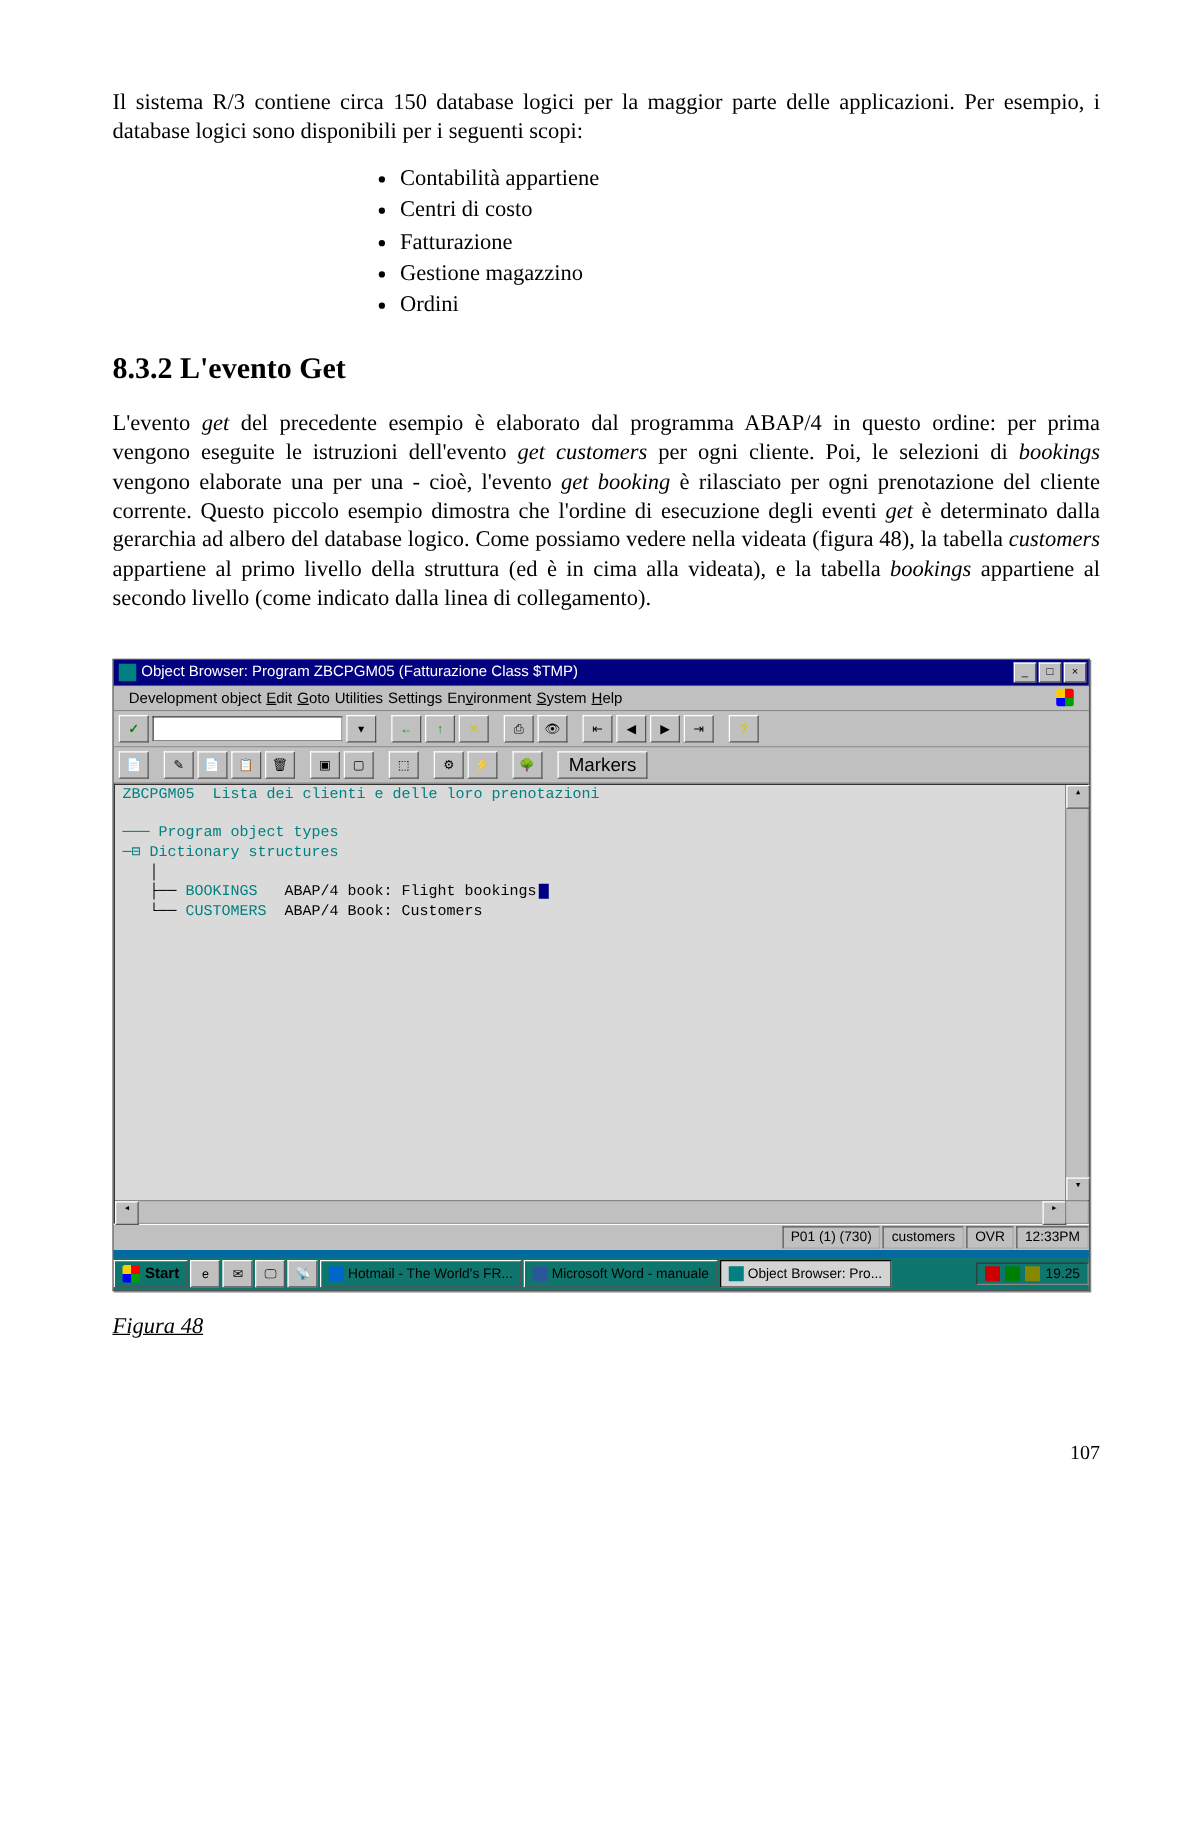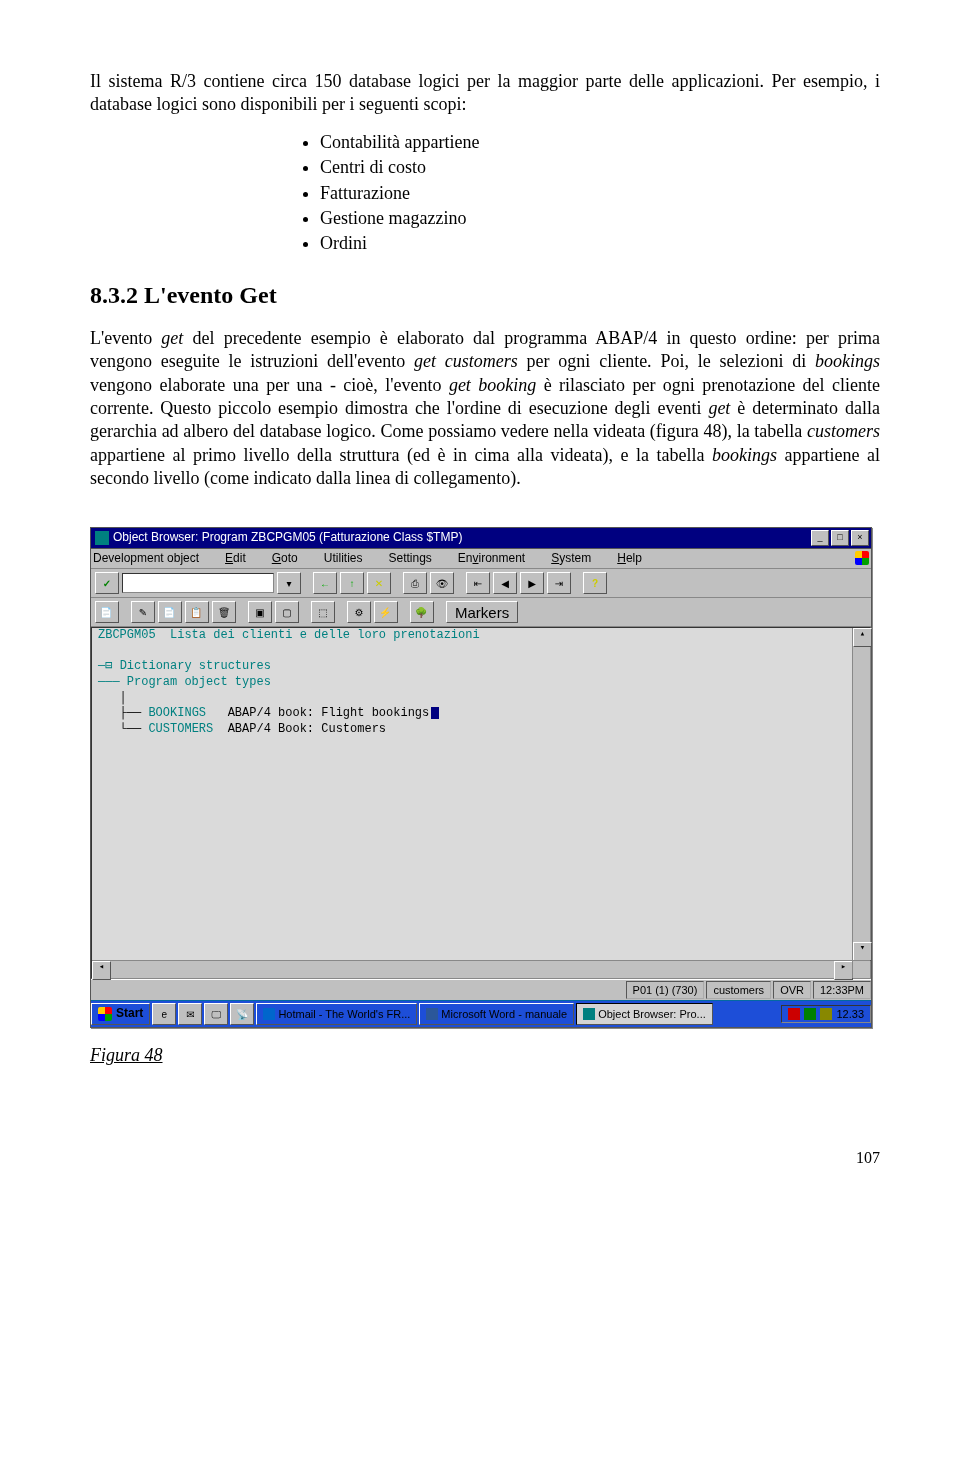--- a/index.html
+++ b/index.html
@@ -39,22 +39,22 @@
     display:inline-block;
   }
   .titlebar .title { flex: 1; font-size: 12px; }
   .winbtn {
     width: 16px; height: 14px; background: #c0c0c0; border: 1px solid #fff;
     border-right-color:#555; border-bottom-color:#555;
     margin-left: 2px; font-size: 9px; text-align:center; line-height:12px;
     color:#000;
   }
   .menubar {
-    background:#c0c0c0; padding: 2px 2px; border-bottom:1px solid #888;
-    display:flex; gap:26px;
+    background:#c0c0c0; padding: 2px 12px; border-bottom:1px solid #888;
+    display:flex; gap:4px;
   }
   .menubar span { font-size:12px; }
   .menubar span u { text-decoration: underline; }
   .toolbar1, .toolbar2 {
     background:#c0c0c0; padding:3px 4px; border-bottom:1px solid #888;
     display:flex; align-items:center; gap:3px;
   }
   .tbtn {
     width:22px; height:20px; border:1px solid #fff;
     border-right-color:#555; border-bottom-color:#555;
@@ -100,21 +100,21 @@
   .scroll-bottom .left{left:0;} .scroll-bottom .right{right:0;}
   .statusbar {
     height:20px; background:#c0c0c0; border-top:1px solid #fff;
     display:flex; align-items:center; font-size:11px;
   }
   .statusbar .cell {
     border:1px inset #aaa; padding:1px 6px; margin-left:2px;
   }
   .statusbar .spacer{flex:1;}
   .taskbar {
-    height:26px; background:#1d4ed8; border-top:1px solid #0369a1;
+    height:26px; background:#0f766e; border-top:6px solid #0369a1;
     display:flex; align-items:center; gap:2px; padding:0 0;
   }
   .taskbar .start {
     height:20px; padding:0 6px; border:1px solid #fff;
     border-right-color:#555; border-bottom-color:#555;
     display:flex; align-items:center; gap:4px; font-weight:bold;
   }
   .taskbar .task {
     height:20px; padding:0 6px; border:1px solid #fff;
     border-right-color:#555; border-bottom-color:#555;
@@ -218,22 +218,22 @@
       <div class="tbtn">⚙</div>
       <div class="tbtn">⚡</div>
       <div class="sep"></div>
       <div class="tbtn">🌳</div>
       <div class="sep"></div>
       <div class="tmarker">Markers</div>
     </div>
     <div class="sap-client">
       <div class="row teal">ZBCPGM05  Lista dei clienti e delle loro prenotazioni</div>
       <div class="row">&nbsp;</div>
+      <div class="row teal">─── <span>Program object types</span></div>
       <div class="row teal">─⊟ <span>Dictionary structures</span></div>
-      <div class="row teal">─── <span>Program object types</span></div>
       <div class="row">   │</div>
       <div class="row">   ├── <span class="teal">BOOKINGS</span>   <span>ABAP/4 book: Flight bookings</span><span class="cursor-block"></span></div>
       <div class="row">   └── <span class="teal">CUSTOMERS</span>  <span>ABAP/4 Book: Customers</span></div>
 
       <div class="scroll-right">
         <div class="up">▴</div>
         <div class="down">▾</div>
       </div>
       <div class="scroll-bottom">
         <div class="left">◂</div>
@@ -257,20 +257,20 @@
       <div class="tbtn">✉</div>
       <div class="tbtn">🖵</div>
       <div class="tbtn">📡</div>
       <div class="task"><span class="tiny-icon" style="background:#0066cc;"></span>&nbsp;<span>Hotmail - The World's FR...</span></div>
       <div class="task"><span class="tiny-icon" style="background:#2b579a;"></span>&nbsp;<span>Microsoft Word - manuale</span></div>
       <div class="task active"><span class="tiny-icon"></span>&nbsp;<span>Object Browser: Pro...</span></div>
       <div class="tray">
         <span class="tiny-icon" style="background:#cc0000;"></span>
         <span class="tiny-icon" style="background:#008000;"></span>
         <span class="tiny-icon" style="background:#888800;"></span>
-        <span>12.33</span>
+        <span>19.25</span>
       </div>
     </div>
   </div>
   <div class="fig-label">Figura 48</div>
 </div>
 
 <div class="page-num">107</div>
 
 </body></html>

